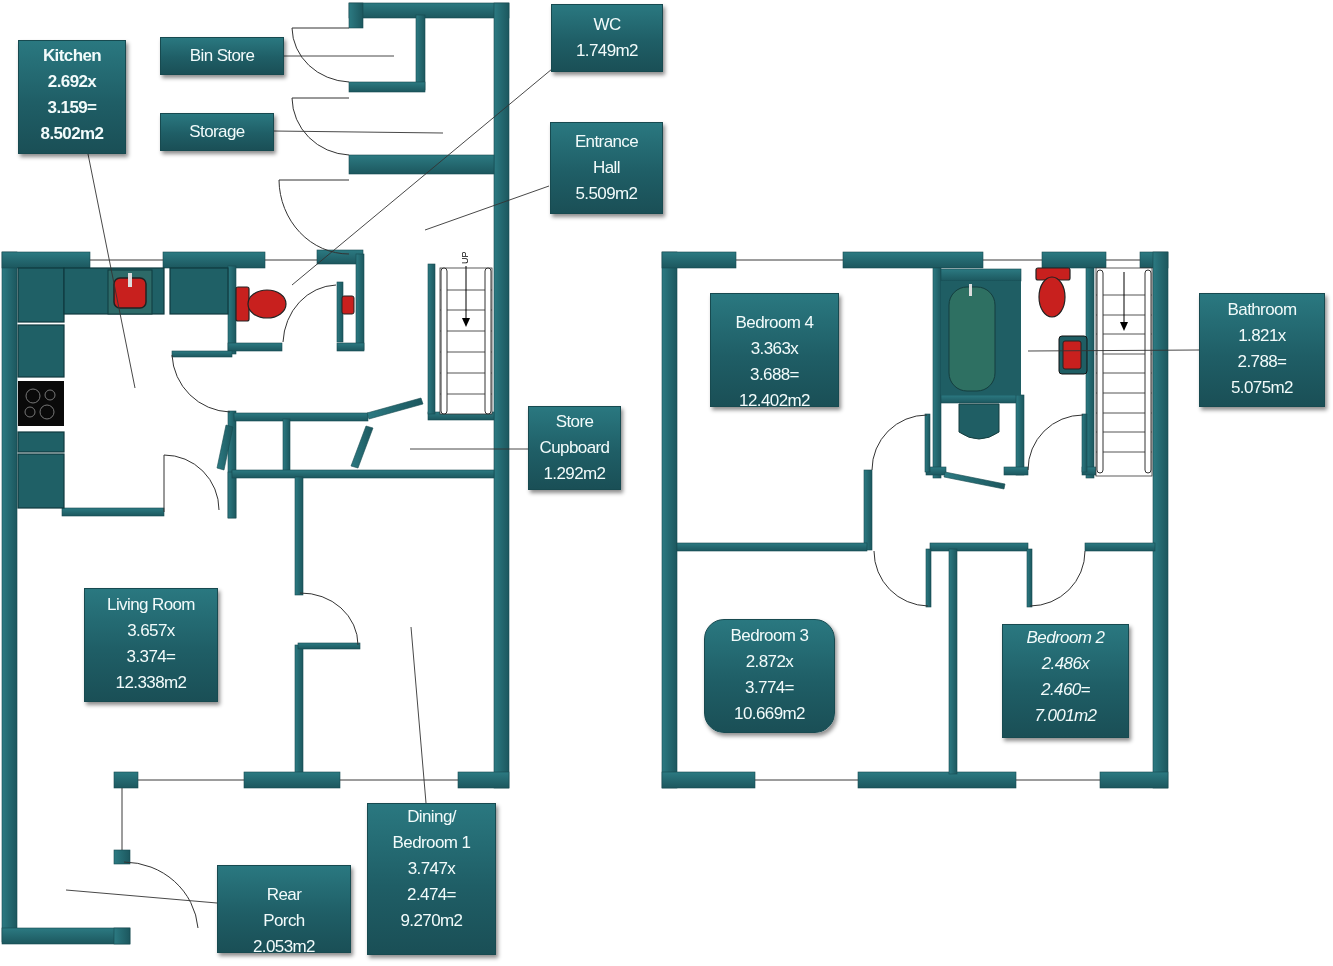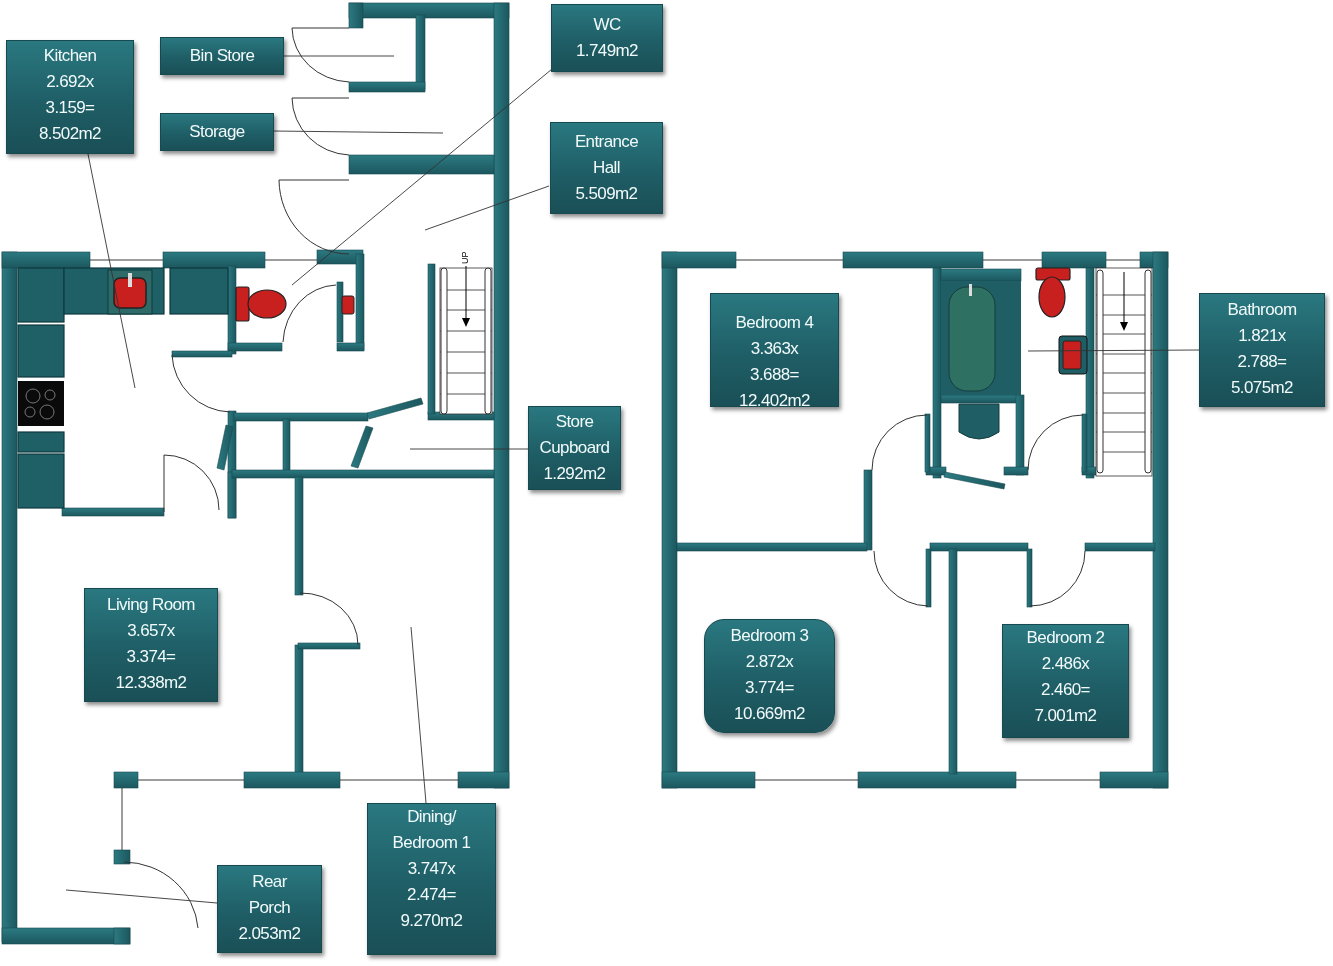--- a/index.html
+++ b/index.html
@@ -228,21 +228,21 @@
     <line x1="273" y1="131" x2="443" y2="133"></line>
     <line x1="552" y1="69" x2="292" y2="285"></line>
     <line x1="549" y1="186" x2="425" y2="230"></line>
     <line x1="528" y1="449" x2="410" y2="449"></line>
     <line x1="411" y1="627" x2="426" y2="803"></line>
     <line x1="217" y1="903" x2="66" y2="890"></line>
     <line x1="1199" y1="350" x2="1028" y2="351"></line>
   </g>
 </svg>
 
-<div class="label" style="left:6px;top:40px;width:128px;height:114px;">
+<div class="label" style="left:18px;top:40px;width:108px;height:114px;font-weight:bold;">
   <span>Kitchen</span>
   <span>2.692x</span>
   <span>3.159=</span>
   <span>8.502m2</span>
 </div>
 <div class="label single" style="left:160px;top:37px;width:124px;height:38px;padding-top:3px;">
   <span>Bin Store</span>
 </div>
 <div class="label single" style="left:160px;top:113px;width:114px;height:38px;padding-top:3px;">
   <span>Storage</span>
@@ -267,21 +267,21 @@
   <span>3.374=</span>
   <span>12.338m2</span>
 </div>
 <div class="label" style="left:367px;top:803px;width:129px;height:152px;padding-top:0;">
   <span>Dining/</span>
   <span>Bedroom 1</span>
   <span>3.747x</span>
   <span>2.474=</span>
   <span>9.270m2</span>
 </div>
-<div class="label" style="left:217px;top:865px;width:105px;height:88px;padding-top:3px;">
+<div class="label" style="left:217px;top:865px;width:134px;height:88px;padding-top:16px;">
   <span>Rear</span>
   <span>Porch</span>
   <span>2.053m2</span>
 </div>
 
 <div class="label" style="left:710px;top:293px;width:129px;height:114px;padding-top:16px;">
   <span>Bedroom 4</span>
   <span>3.363x</span>
   <span>3.688=</span>
   <span>12.402m2</span>
@@ -291,18 +291,18 @@
   <span>1.821x</span>
   <span>2.788=</span>
   <span>5.075m2</span>
 </div>
 <div class="label" style="left:704px;top:619px;width:131px;height:114px;padding-top:3px;border-radius:20px;">
   <span>Bedroom 3</span>
   <span>2.872x</span>
   <span>3.774=</span>
   <span>10.669m2</span>
 </div>
-<div class="label" style="left:1002px;top:624px;width:127px;height:114px;padding-top:0px;">
+<div class="label" style="left:1002px;top:624px;width:127px;height:114px;padding-top:0px;font-style:italic;">
   <span>Bedroom 2</span>
   <span>2.486x</span>
   <span>2.460=</span>
   <span>7.001m2</span>
 </div>
 
 </body></html>

